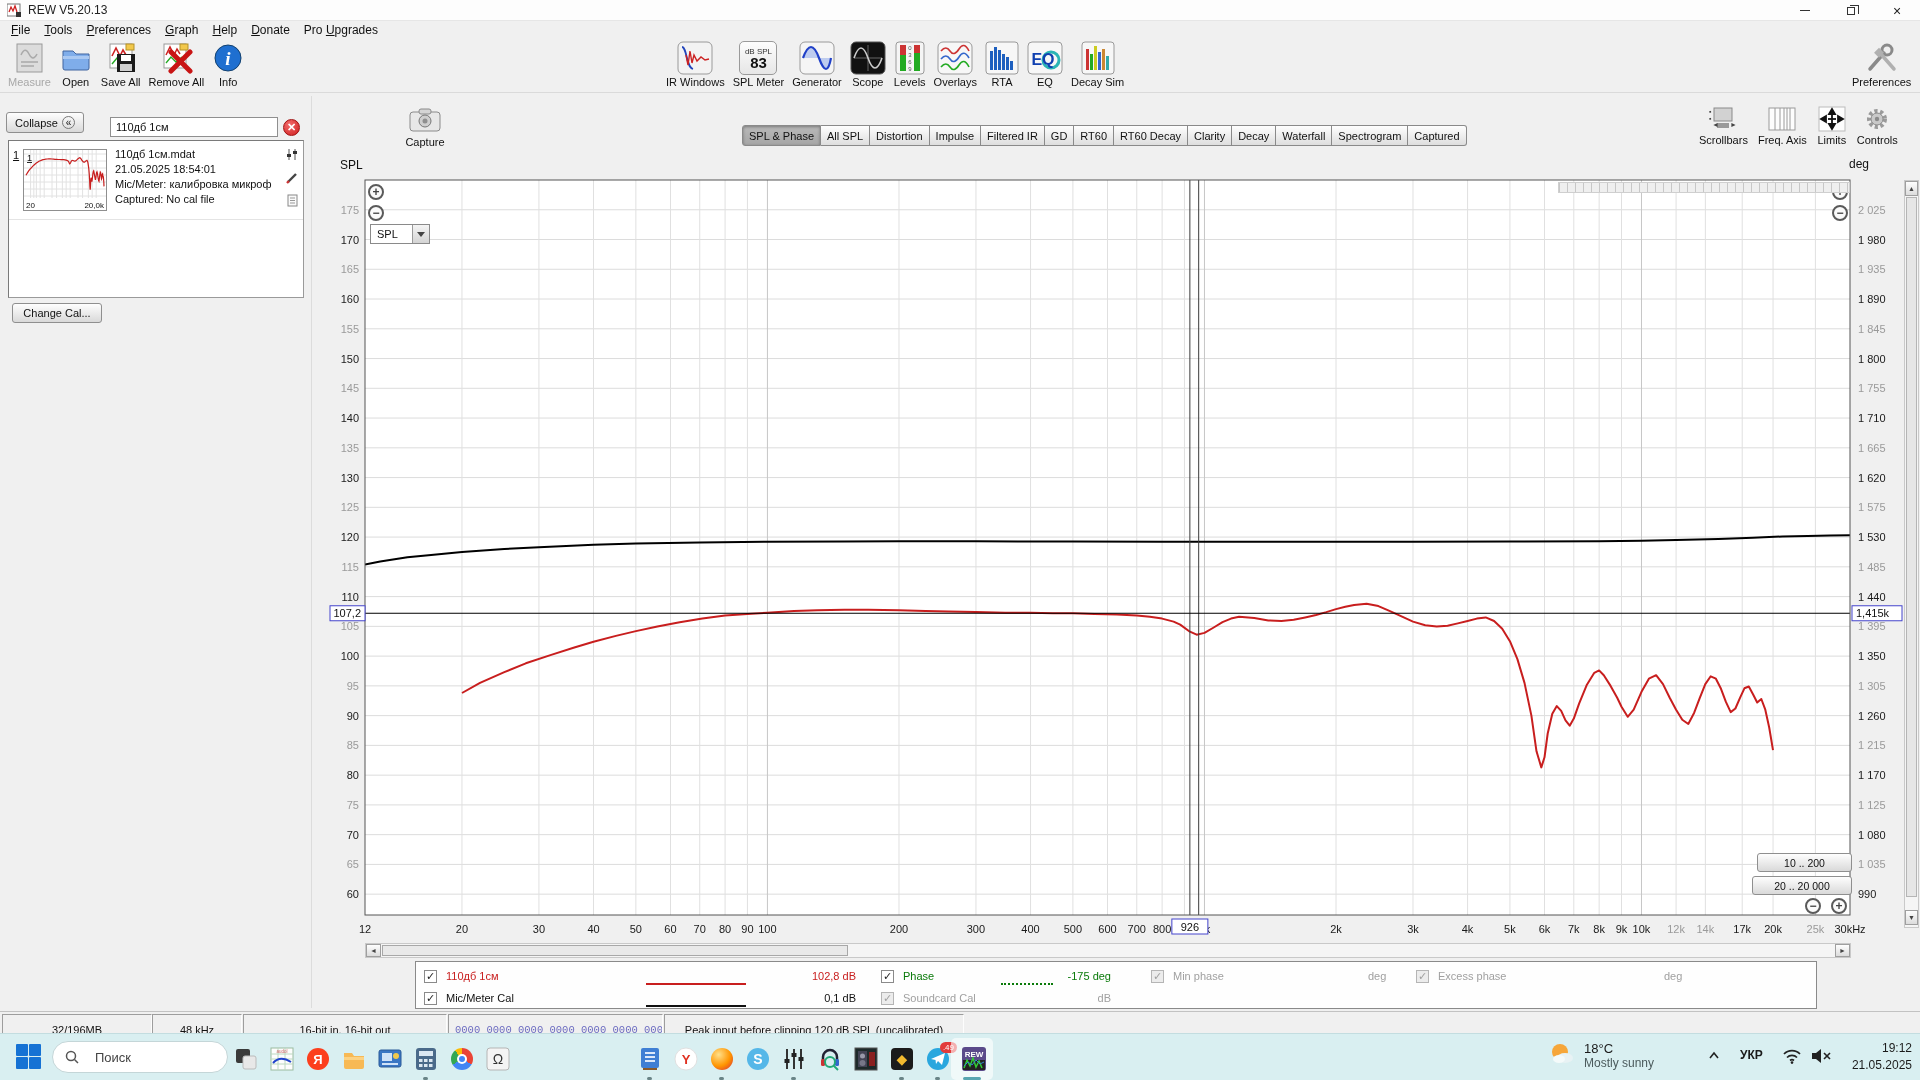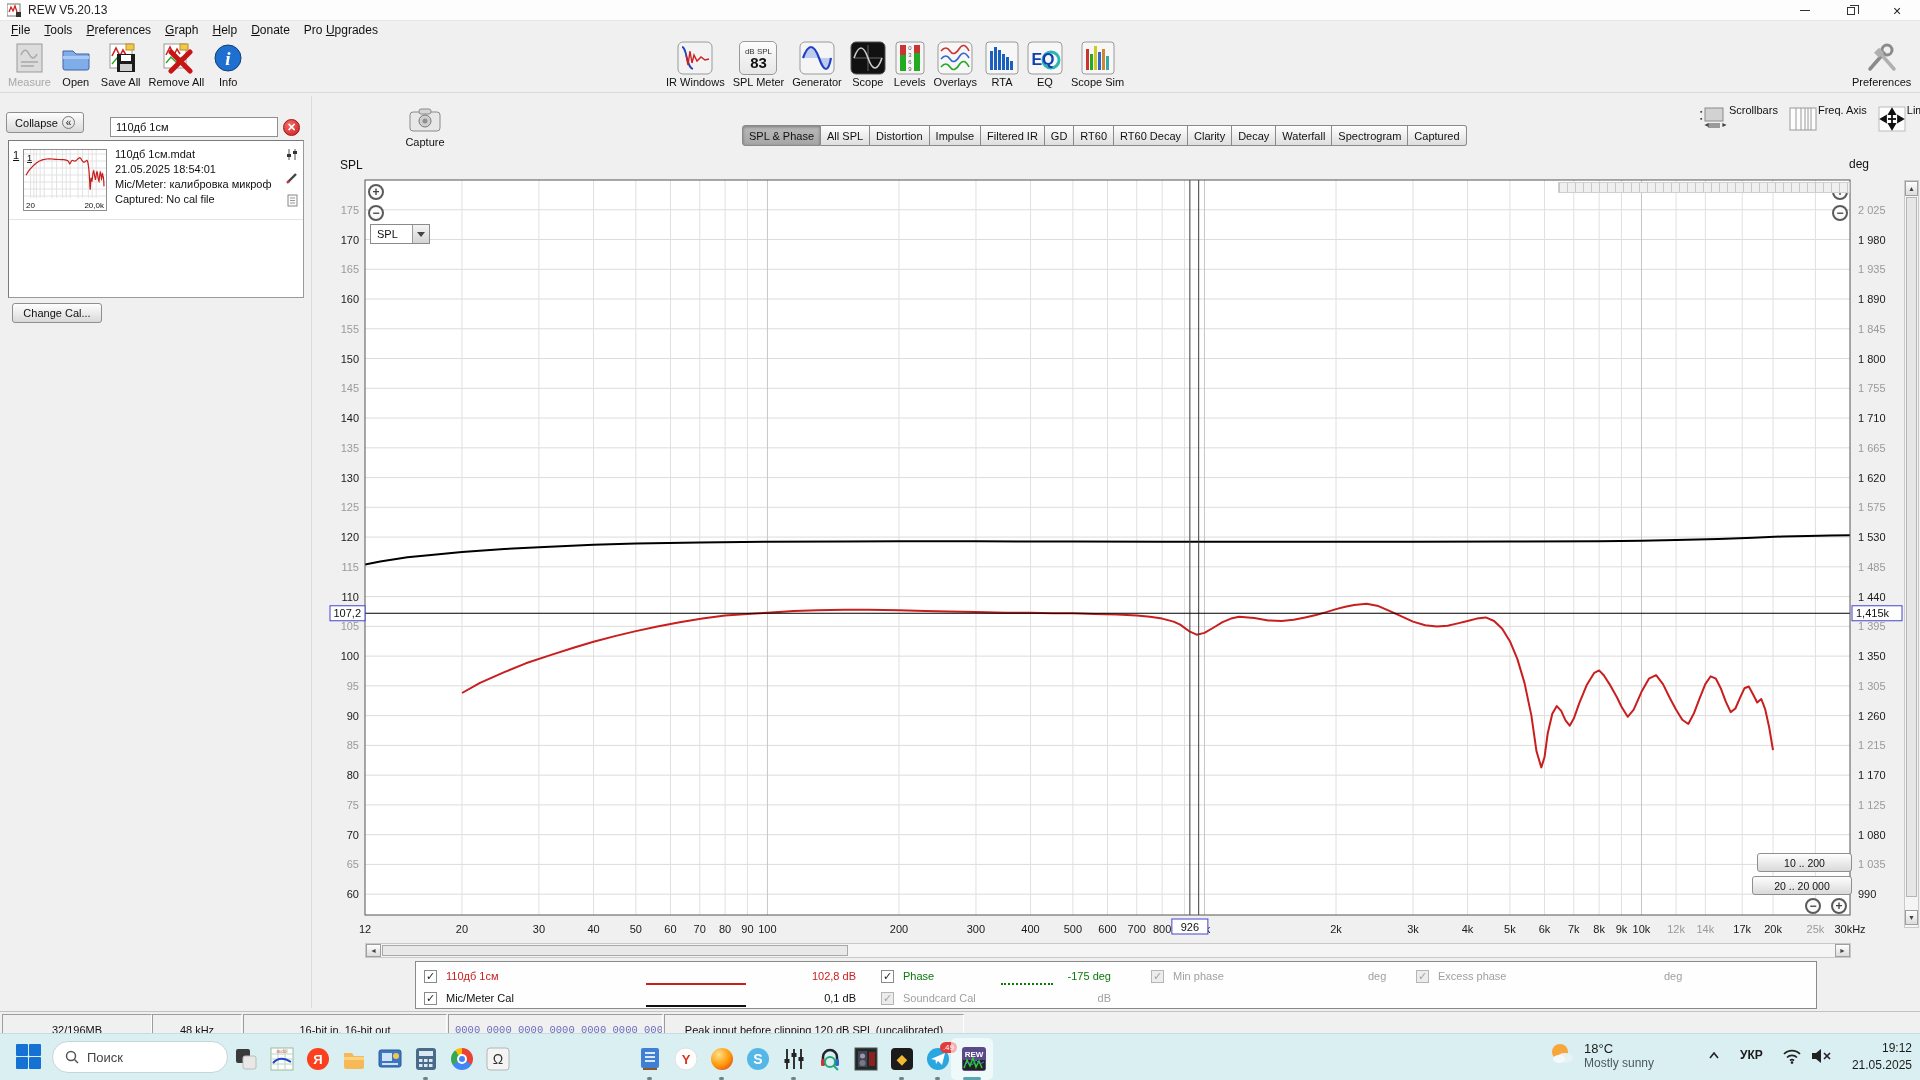--- a/index.html
+++ b/index.html
@@ -47,21 +47,21 @@
 .capture-btn{position:absolute;left:403px;top:108px;width:44px;display:flex;flex-direction:column;align-items:center}
 .capture-btn .lb{font-size:11px;margin-top:1px}
 .ytitle{position:absolute;left:340px;top:158px;font-size:12px;color:#111}
 .degtitle{position:absolute;left:1849px;top:157px;font-size:12px;color:#111}
 .tabsrow{position:absolute;left:742px;top:125px;display:flex}
 .tab{height:21px;padding:2px 6px;font-size:11px;background:linear-gradient(#fefefe,#dedede);border:1px solid #8a8a8a;border-left:none;display:flex;align-items:center;white-space:nowrap}
 .tab:first-child{border-left:1px solid #8a8a8a;border-radius:3px 0 0 3px}
 .tab:last-child{border-radius:0 3px 3px 0}
 .tab.active{background:linear-gradient(#b9b9b9,#a6a6a6);box-shadow:inset 0 1px 3px rgba(0,0,0,.35)}
 .ctrlrow{position:absolute;left:1694px;top:104px;display:flex}
-.ctrl-item{display:flex;flex-direction:row;padding:0 5px}
+.ctrl-item{display:flex;flex-direction:column;align-items:center;padding:0 5px}
 .ctrl-item .ic{height:30px;display:flex;align-items:center;justify-content:center}
 .ctrl-item .lb{font-size:11px;white-space:nowrap}
 
 #chart{position:absolute;left:0;top:0;pointer-events:none}
 .zoombtn{position:absolute;width:16px;height:16px;border:2px solid #5a5a5a;border-radius:50%;background:#fafafa;color:#444;font-size:12px;font-weight:bold;display:flex;align-items:center;justify-content:center;line-height:10px}
 .spl-select{position:absolute;left:370px;top:224px;width:60px;height:20px;background:#fff;border:1px solid #8a8a8a;display:flex;align-items:center}
 .spl-select .val{flex:1;padding-left:6px;font-size:11px}
 .spl-select .dd{width:17px;height:18px;background:linear-gradient(#f4f4f4,#d4d4d4);border-left:1px solid #9a9a9a;display:flex;align-items:center;justify-content:center}
 .dd-arrow{width:0;height:0;border-left:4px solid transparent;border-right:4px solid transparent;border-top:5px solid #444}
 .rangebtn{position:absolute;height:19px;font-size:10.5px}
@@ -80,21 +80,21 @@
 .lg-line{display:inline-block;height:0}
 
 .statusbar{position:absolute;left:0;top:1011px;width:1920px;height:22px;background:#f0f0f0;border-top:1px solid #c2c2c2}
 .seg{position:absolute;top:2px;height:31px;border:1px solid;border-color:#9d9d9d #fdfdfd #fdfdfd #9d9d9d;display:flex;align-items:center;justify-content:center;font-size:11px;white-space:nowrap;overflow:hidden}
 .seg.left{justify-content:flex-start;padding-left:6px}
 .seg.binary{justify-content:flex-start;padding-left:6px;font-family:"Liberation Mono",monospace;font-size:10.5px;color:#6a6ac0}
 
 .taskbar{position:absolute;left:0;top:1033px;width:1920px;height:47px;background:#d9eff1;border-top:1px solid #c3dde0}
 .startbtn{position:absolute;left:16px;top:10px;width:26px;height:26px;display:grid;grid-template-columns:12px 12px;grid-template-rows:12px 12px;gap:1px}
 .startbtn i{background:#1572d4;border-radius:1px}
-.searchpill{position:absolute;left:52px;top:7px;width:176px;height:32px;background:#fff;border:1px solid #c4d6d8;border-radius:16px;display:flex;align-items:center;padding-left:12px;gap:8px;font-size:13px;color:#444}
+.searchpill{position:absolute;left:52px;top:7px;width:176px;height:32px;background:#fff;border:1px solid #c4d6d8;border-radius:16px;display:flex;align-items:center;padding-left:12px;gap:16px;font-size:13px;color:#444}
 .tb-ic{position:absolute;top:12px;width:26px;height:26px;display:flex;align-items:center;justify-content:center}
 .run-dot{position:absolute;top:43px;width:5px;height:3px;border-radius:2px;background:#6a8487}
 .rew-active{position:absolute;left:951px;top:4px;width:42px;height:42px;background:rgba(255,255,255,.6);border-radius:5px}
 .rew-bar{position:absolute;left:963px;top:43px;width:18px;height:3px;border-radius:2px;background:#58a6b0}
 .weather{position:absolute;left:1548px;top:6px;display:flex;align-items:center;gap:8px}
 .weather .wt1{font-size:13px;color:#1b1b1b}
 .weather .wt2{font-size:12px;color:#4b5a5c}
 .clock{position:absolute;left:1840px;top:6px;width:72px;text-align:right;font-size:12px;color:#1b1b1b;line-height:17px}
 .lang{position:absolute;left:1740px;top:14px;font-size:12px;font-weight:bold;color:#1b1b1b}
 .chev{position:absolute;left:1706px;top:14px}
@@ -296,21 +296,21 @@
               <g>
                 <rect x="5" y="8" width="3" height="21" fill="#c33"></rect>
                 <rect x="9" y="13" width="3" height="16" fill="#2a2"></rect>
                 <rect x="13" y="5" width="3" height="24" fill="#cc2"></rect>
                 <rect x="17" y="11" width="3" height="18" fill="#36c"></rect>
                 <rect x="21" y="8" width="3" height="21" fill="#c83"></rect>
                 <rect x="25" y="15" width="3" height="14" fill="#3aa"></rect>
               </g>
             </svg>
           </span>
-          <span class="lb">Scope Sim</span>
+          <span class="lb">Decay Sim</span>
         </div>
       </div>
     <div class="tb-group" id="tb-right">
         <div class="tb-item">
           <span class="ic">
             <svg width="36" height="34">
               <line x1="6" y1="28" x2="20" y2="12" stroke="#8a8a8a" stroke-width="3.5" stroke-linecap="round"></line>
               <circle cx="23" cy="9" r="5" fill="none" stroke="#8a8a8a" stroke-width="3"></circle>
               <line x1="30" y1="28" x2="16" y2="12" stroke="#b0b0b0" stroke-width="3.5" stroke-linecap="round"></line>
               <rect x="12" y="8" width="7" height="7" fill="#b0b0b0" transform="rotate(45 15 11)"></rect>

